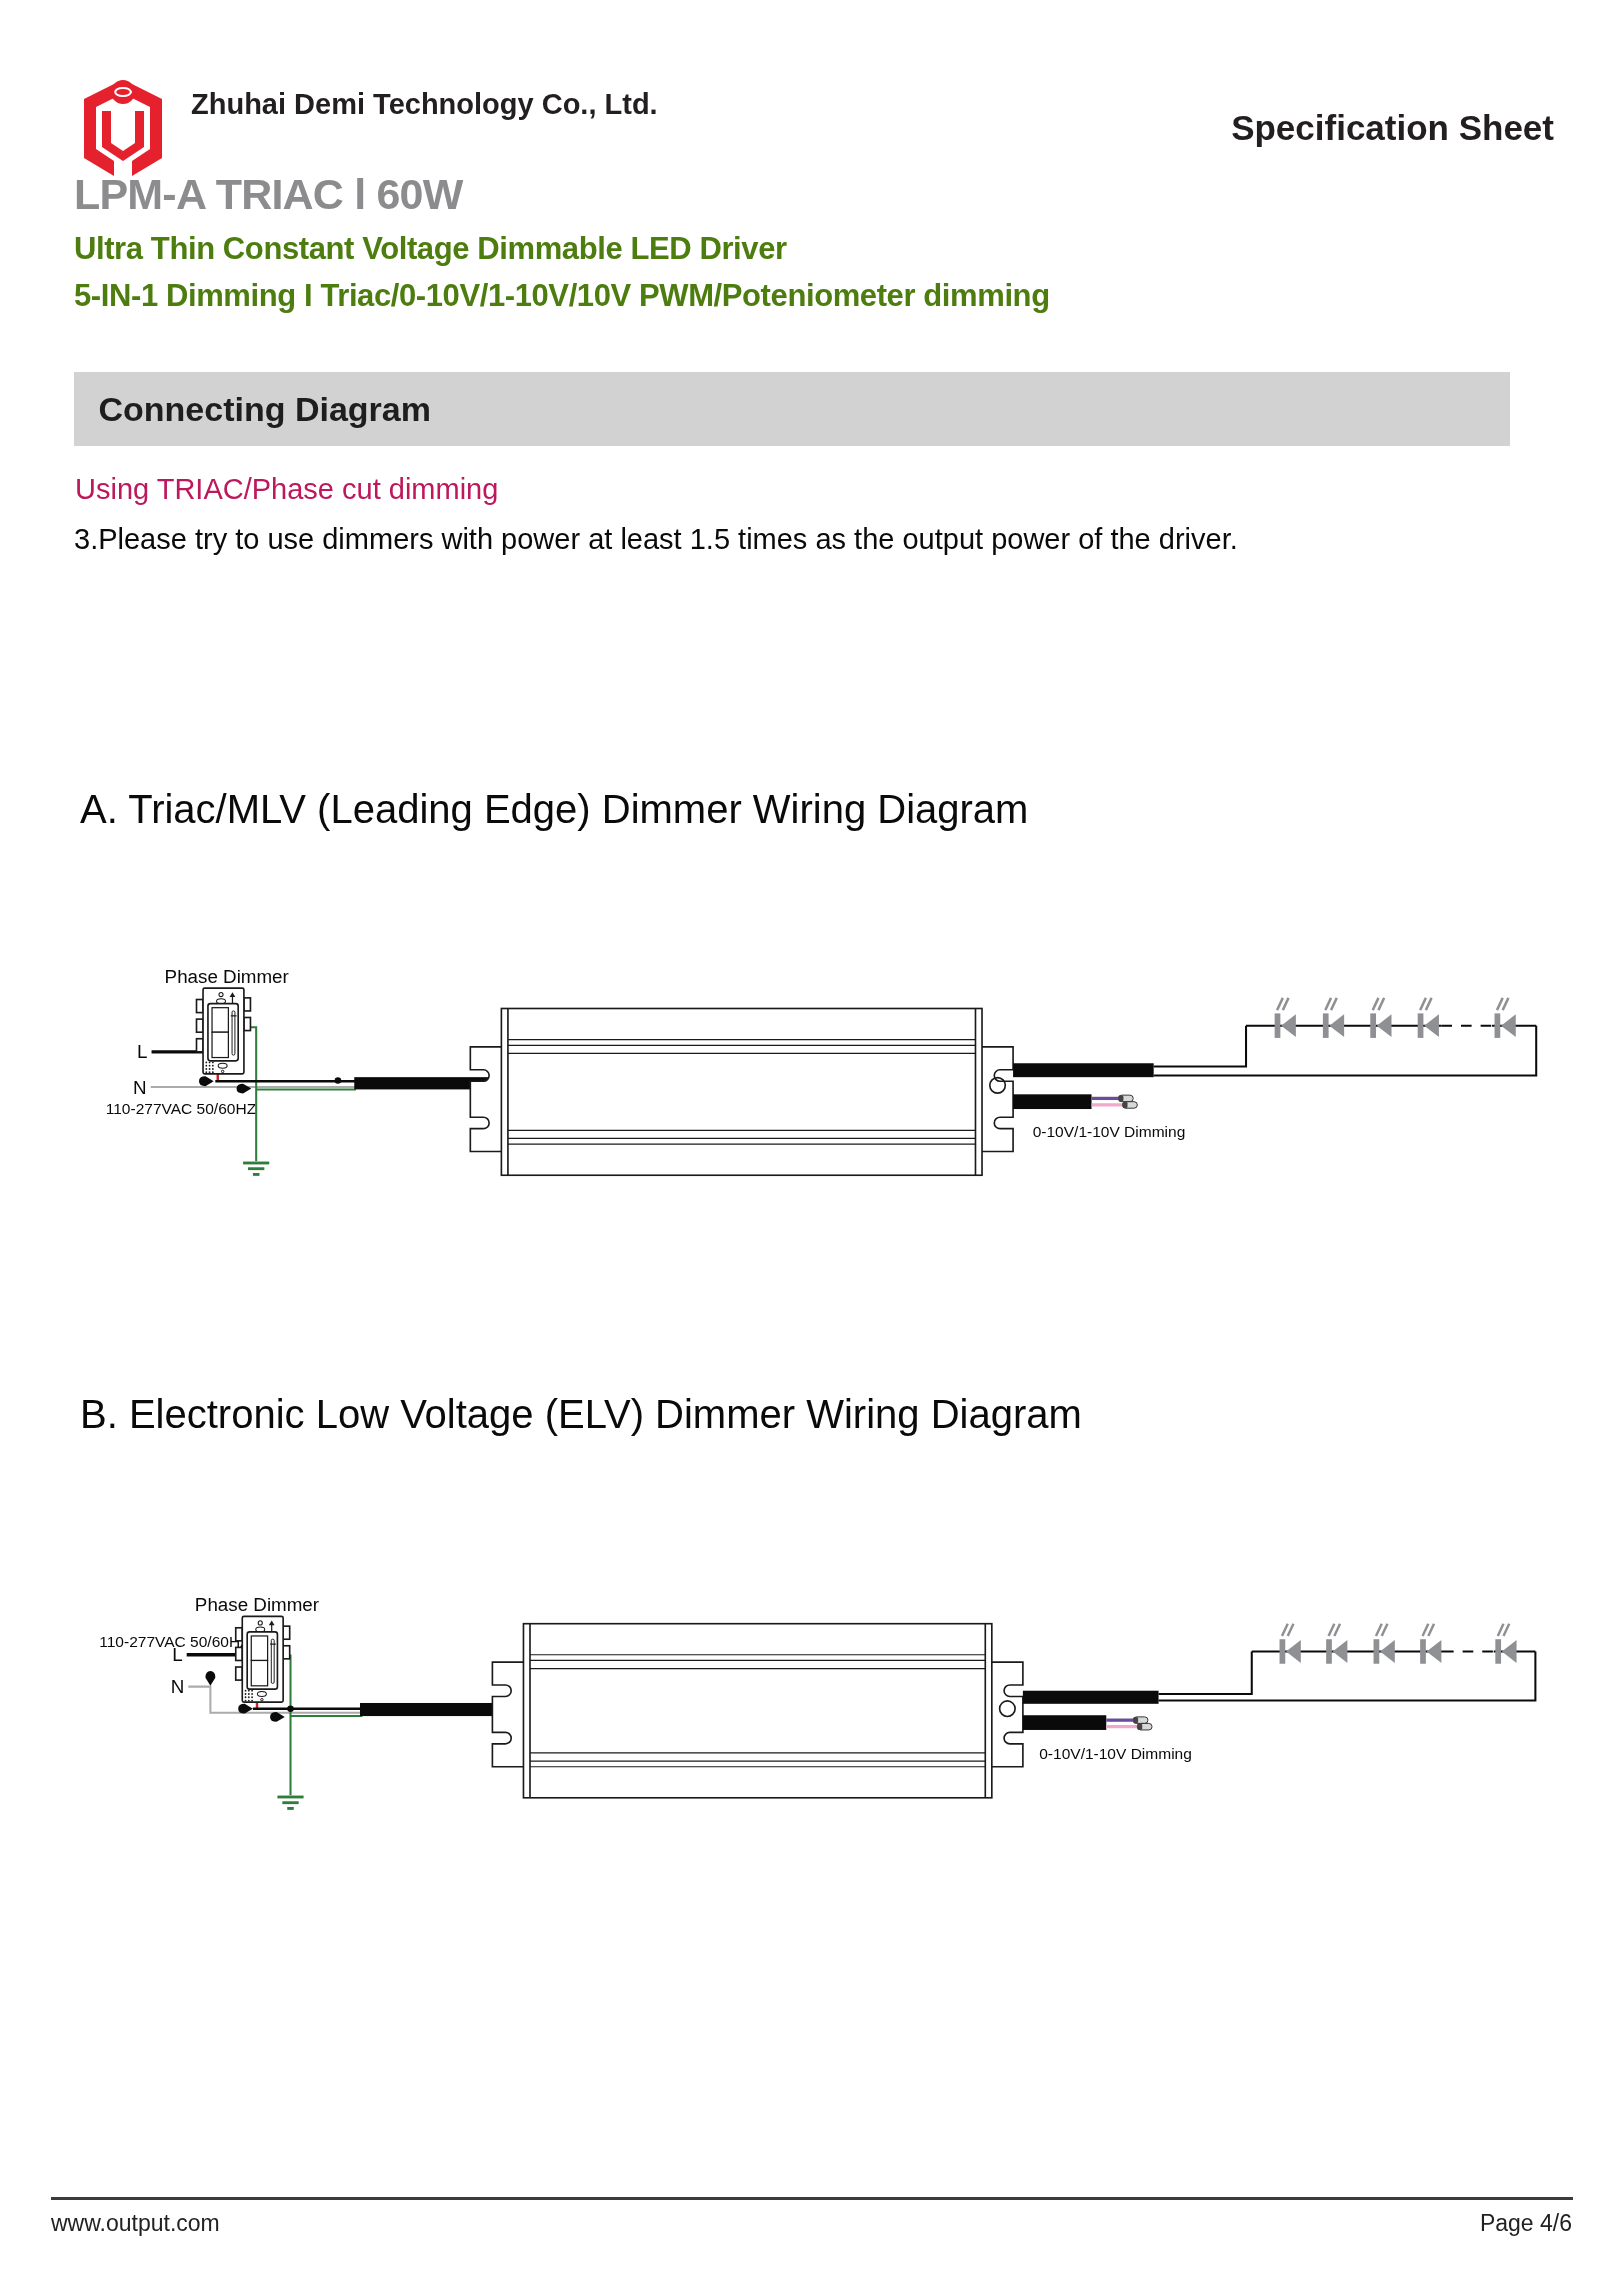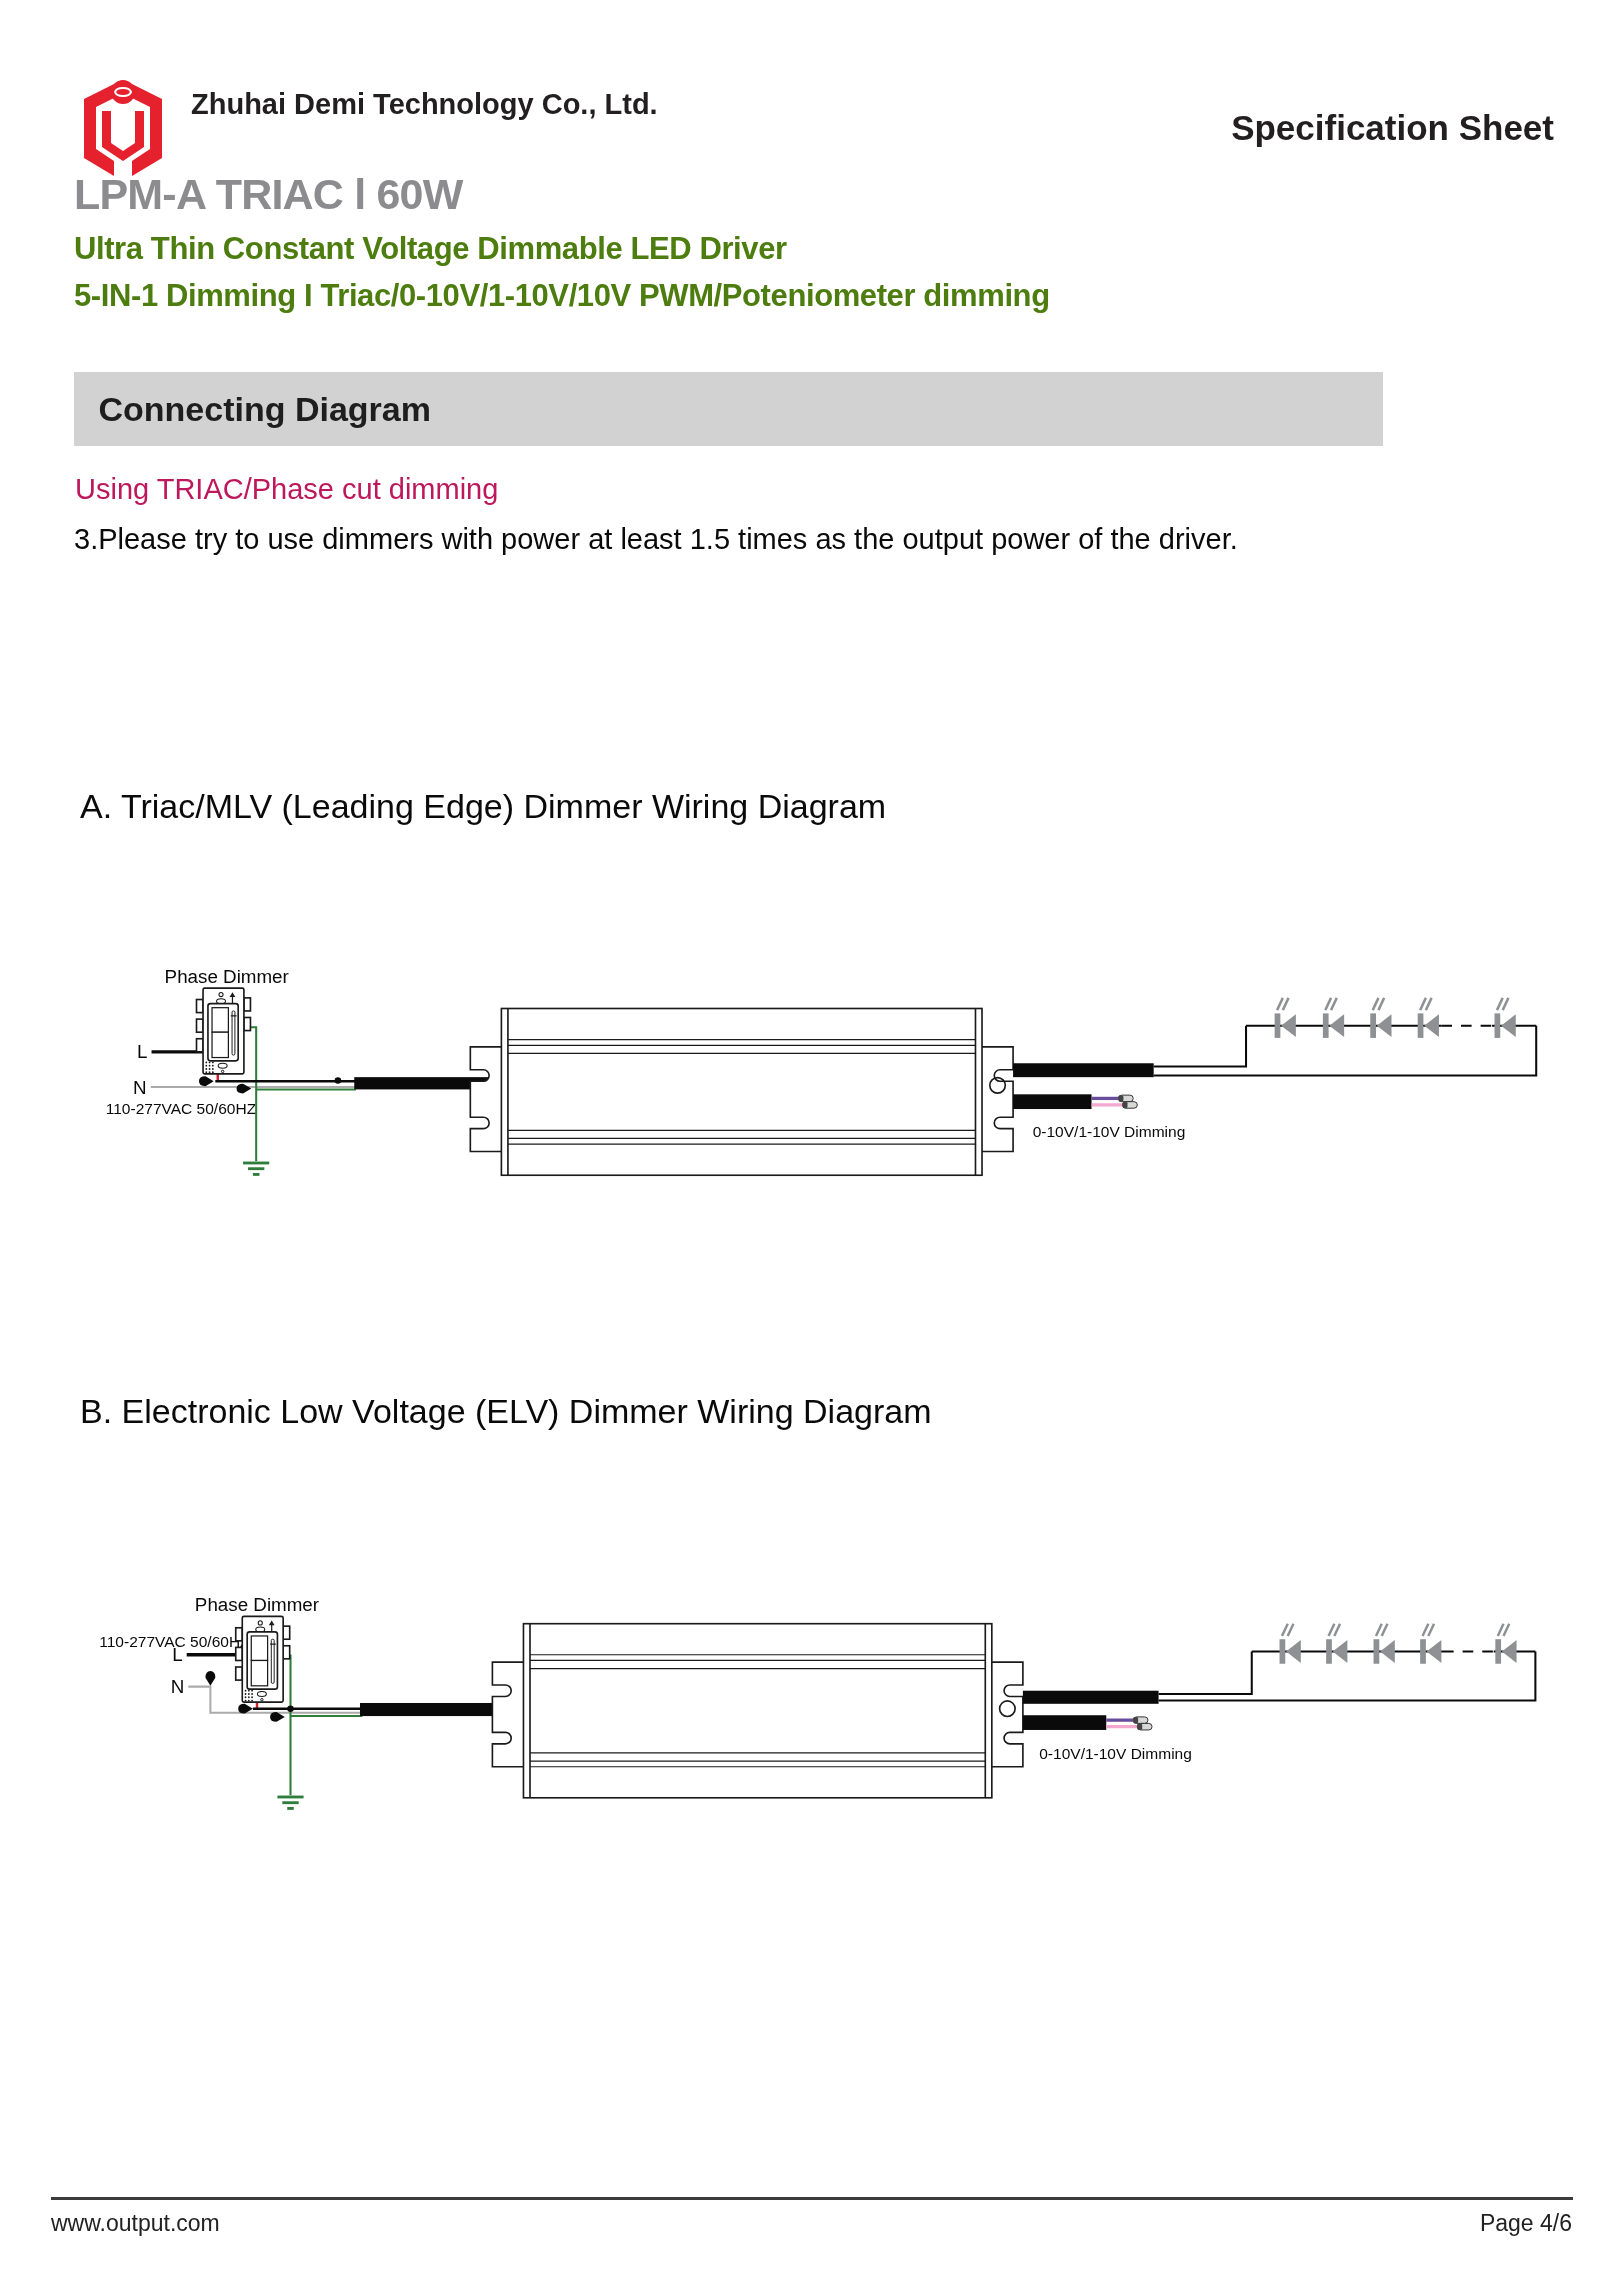--- a/index.html
+++ b/index.html
@@ -5,27 +5,27 @@
   html,body{margin:0;padding:0;background:#ffffff;}
   .page{position:relative;width:1623px;height:2295px;background:#fff;overflow:hidden;
         font-family:"Liberation Sans", sans-serif;color:#111;}
   .logo{position:absolute;left:69px;top:77px;width:108px;height:105px;}
   .company{position:absolute;left:191px;top:88px;font-size:29px;font-weight:bold;color:#231f20;letter-spacing:0px;}
   .spec-sheet{position:absolute;right:69px;top:108px;font-size:35px;font-weight:bold;color:#231f20;}
   .series-title{position:absolute;left:74px;top:170px;font-size:43px;font-weight:bold;color:#8c8c8e;letter-spacing:-0.8px;}
   .subtitle{position:absolute;left:74px;font-size:31px;font-weight:bold;color:#4d7c0f;letter-spacing:-0.4px;}
   .subtitle.s1{top:231px;}
   .subtitle.s2{top:278px;}
-  .section-bar{position:absolute;left:74px;width:1309px;height:74px;background:#d2d2d2;}
+  .section-bar{position:absolute;left:74px;width:1436px;height:74px;background:#d2d2d2;}
   .section-bar span{display:block;padding-left:24.5px;line-height:75px;font-size:34px;font-weight:bold;color:#1e1e1e;}
   .bar-connecting{top:372px;}
   .bar-wiring{top:672px;}
   .intro-text{position:absolute;left:75px;top:473px;font-size:29px;color:#be185d;}
   .notes{position:absolute;left:74px;top:520px;font-size:29px;color:#0a0a0a;line-height:38px;}
-  .diagram-title{position:absolute;left:80px;font-size:34px;color:#0a0a0a;}
+  .diagram-title{position:absolute;left:80px;font-size:40px;color:#0a0a0a;}
   .title-a{top:787px;}
   .title-b{top:1392px;}
   .diagram-svg{position:absolute;left:51px;width:1522px;height:282px;}
   .svg-a{top:957px;}
   .svg-b{top:1591px;}
   .footer-rule{position:absolute;left:51px;top:2197px;width:1522px;height:3.3px;background:#3c3c3c;}
   .footer-site{position:absolute;left:51px;top:2210px;font-size:23px;color:#222;}
   .footer-page{position:absolute;right:51px;top:2210px;font-size:23px;color:#222;}
   svg text{font-family:"Liberation Sans", sans-serif;fill:#0a0a0a;}
 </style>

